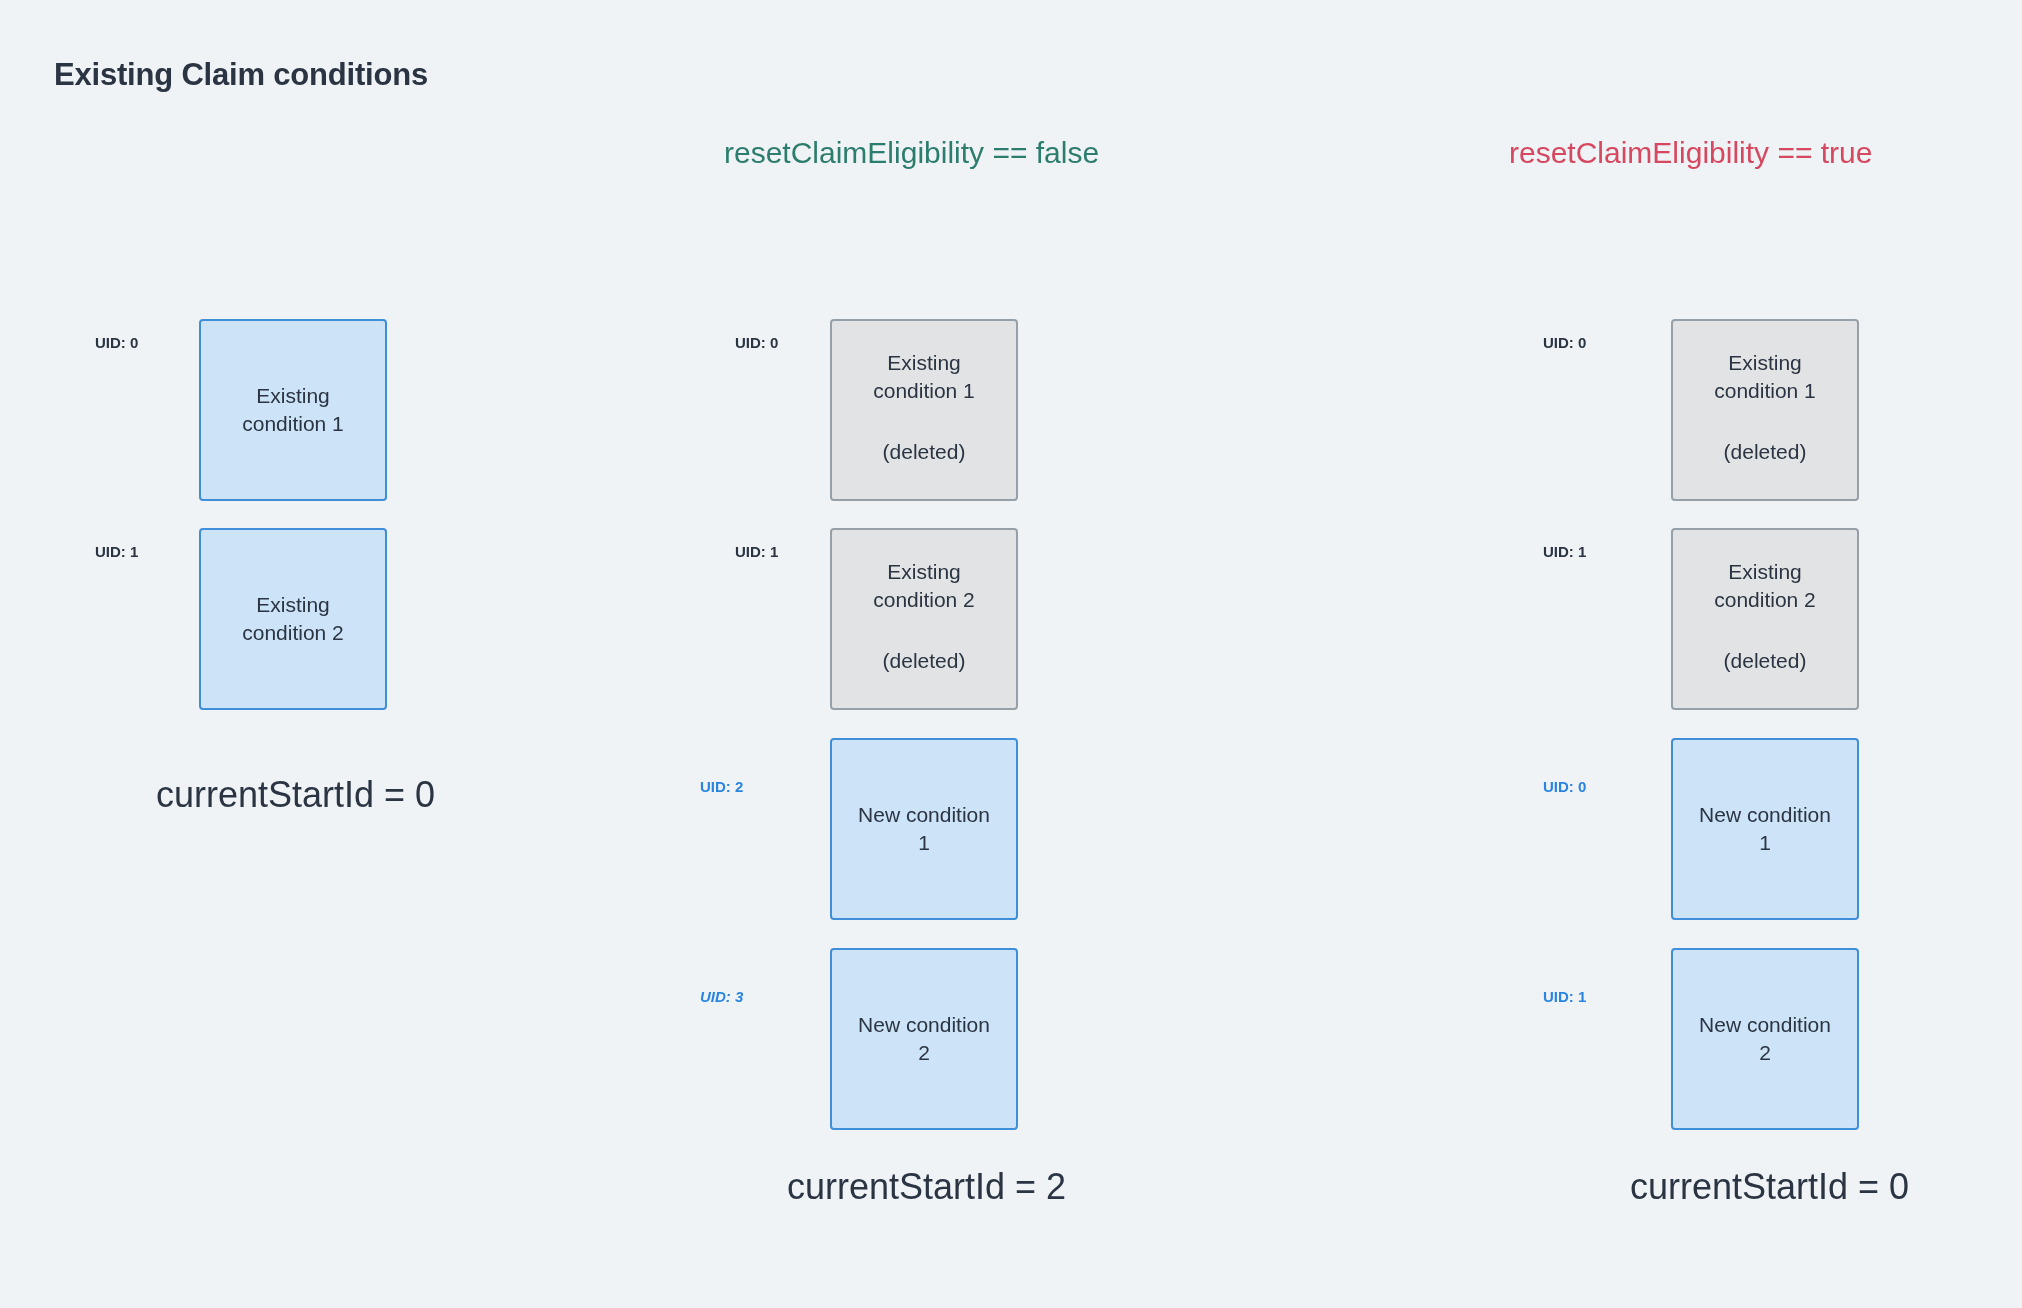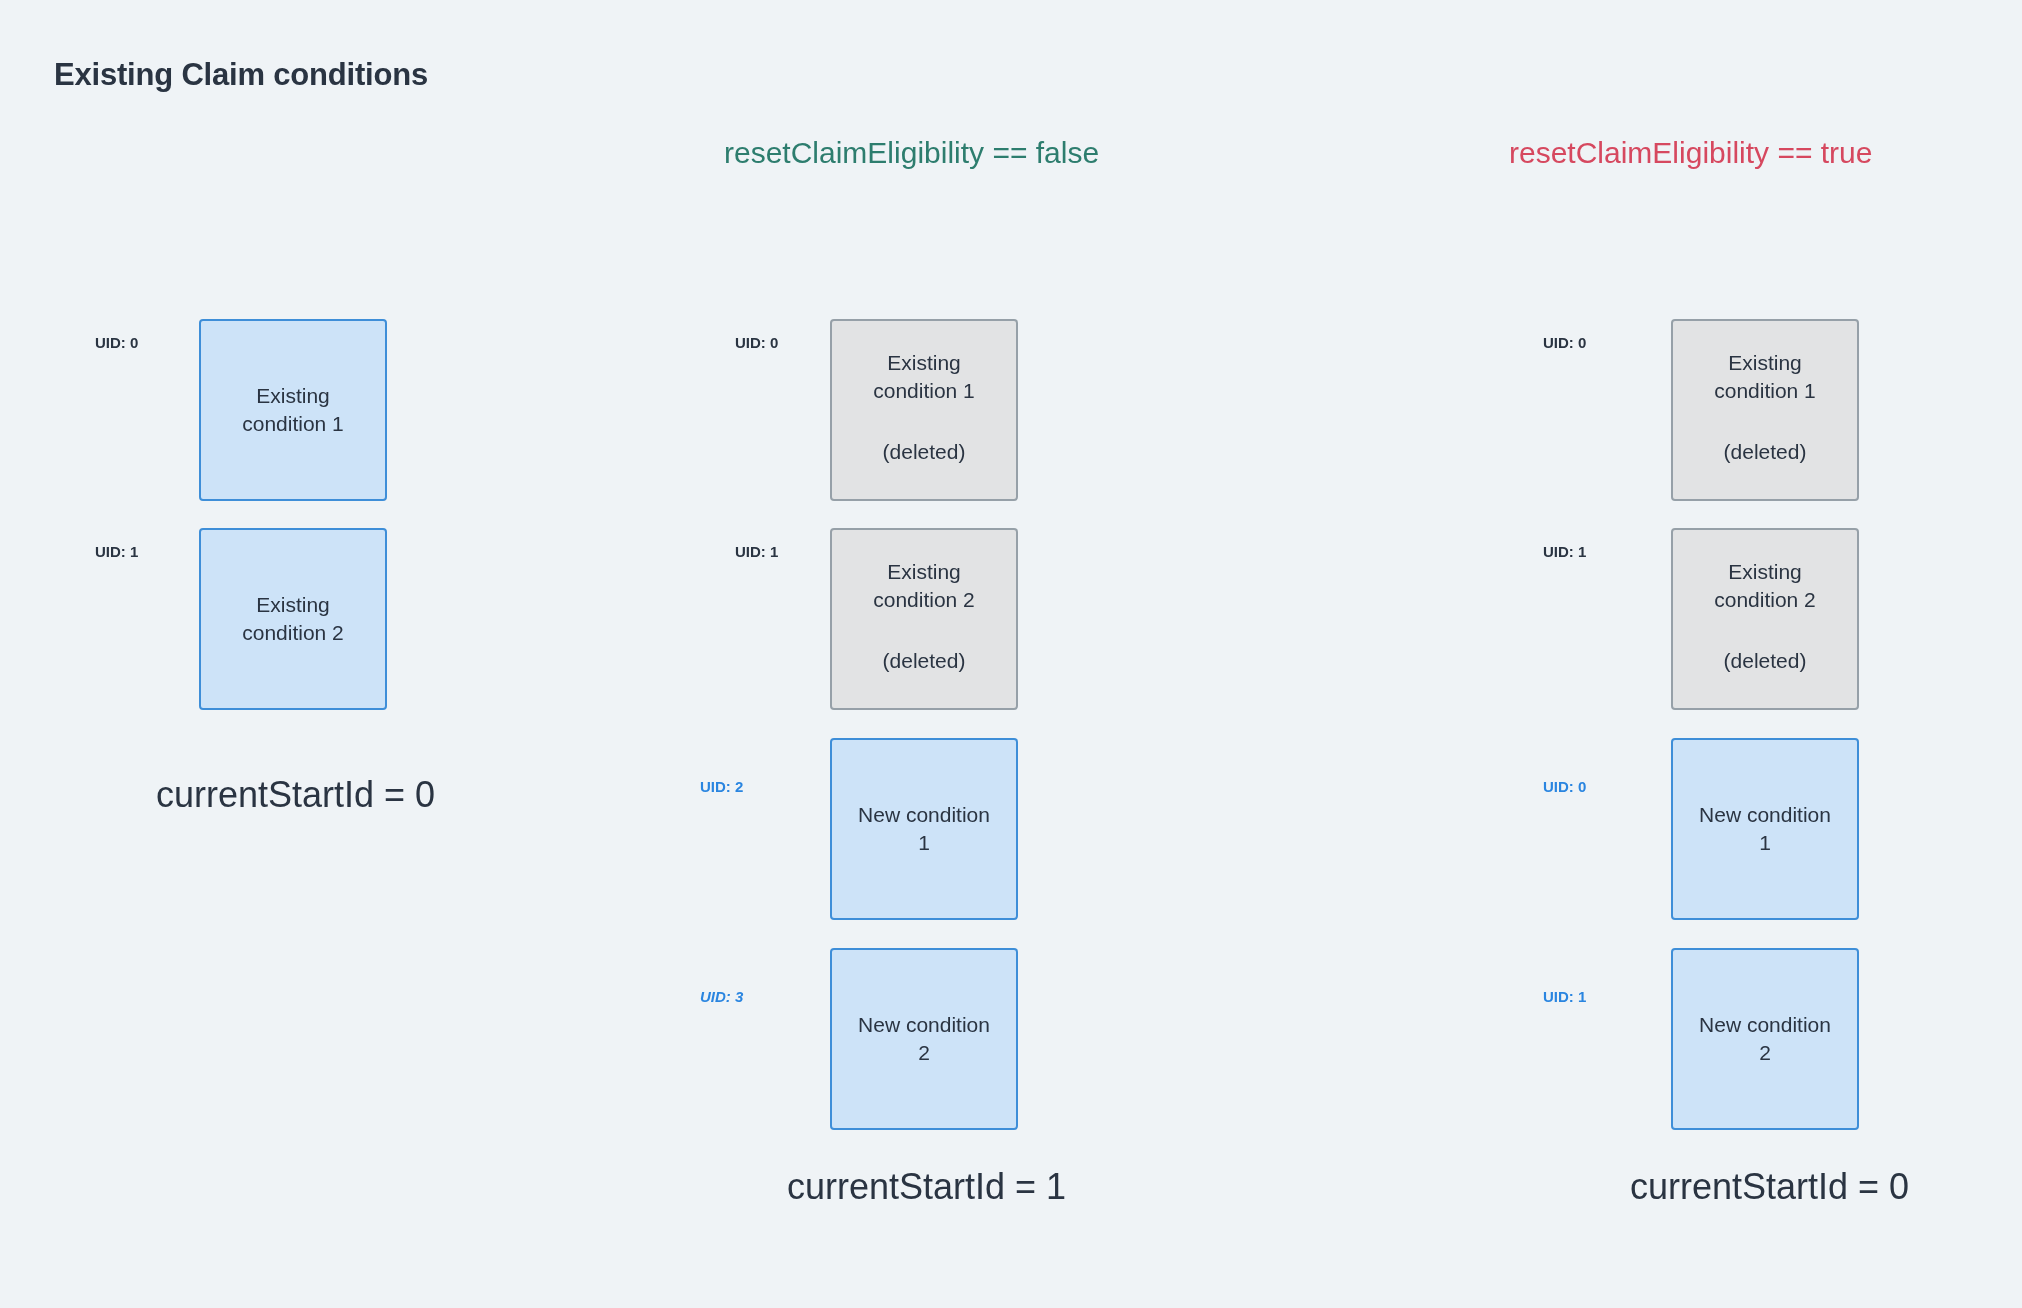--- a/index.html
+++ b/index.html
@@ -140,21 +140,21 @@
     <div class="title">New condition
 1</div>
   </div>
 
   <div class="uid-label accent" style="left:700px; top:988px;font-style:italic;">UID: 3</div>
   <div class="cond-box blue" style="left:830px; top:907px;">
     <div class="title">New condition
 2</div>
   </div>
 
-  <div class="note" id="note-middle">currentStartId = 1</div>
+  <div class="note" id="note-middle">currentStartId = 2</div>
 
   <div class="uid-label" style="left:1543px; top:334px;">UID: 0</div>
   <div class="cond-box gray has-sub" style="left:1671px; top:278px;">
     <div class="title">Existing
 condition 1</div>
     <div class="sub">(deleted)</div>
   </div>
 
   <div class="uid-label" style="left:1543px; top:543px;">UID: 1</div>
   <div class="cond-box gray has-sub" style="left:1671px; top:487px;">

